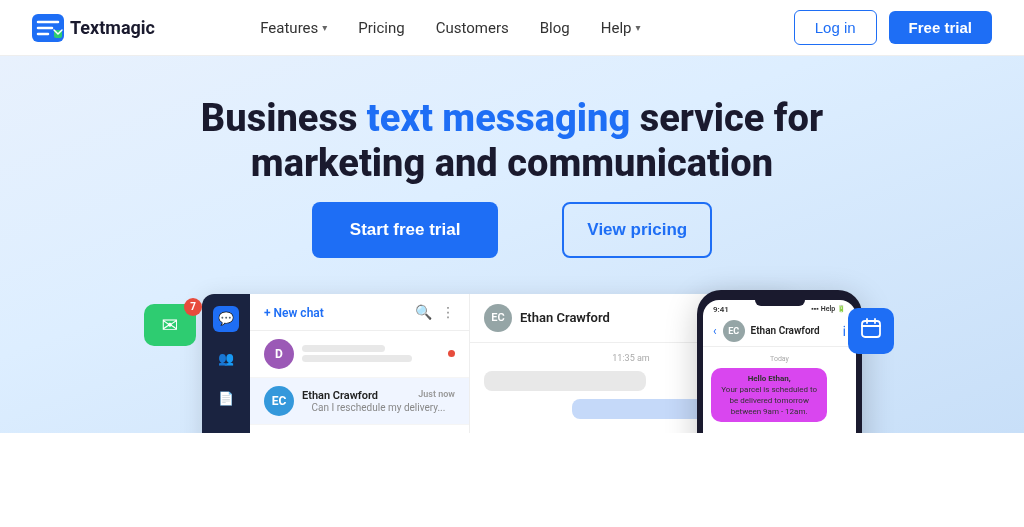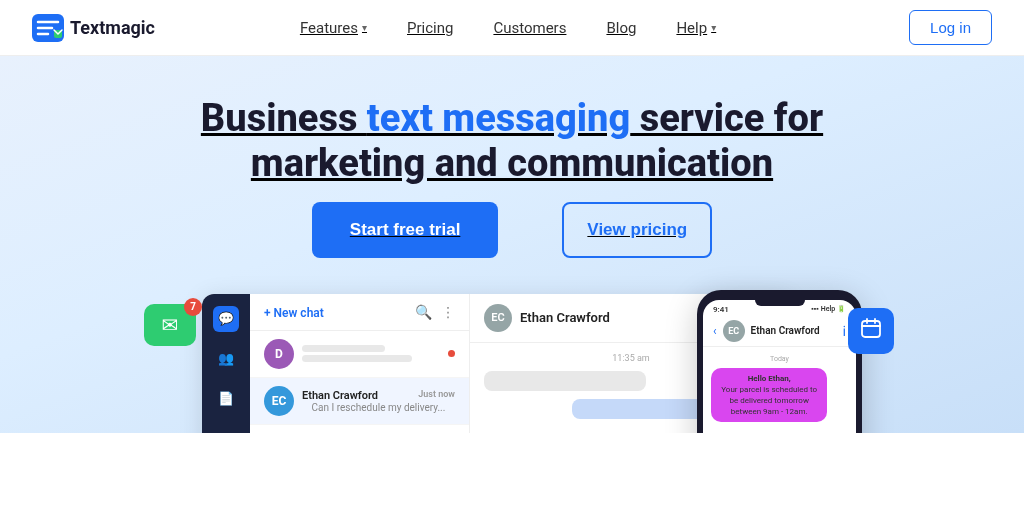--- a/index.html
+++ b/index.html
@@ -27,22 +27,21 @@
       height: 28px;
     }
     .logo-text {
       font-size: 18px;
       font-weight: 700;
       color: #1a1a2e;
     }
     .navbar-center {
       display: flex;
       align-items: center;
-      gap: 40px;
-      text-decoration: underline;
+      gap: 31px;
     }
     .nav-item {
       font-size: 15px;
       color: #333;
       cursor: pointer;
       display: flex;
       align-items: center;
       gap: 4px;
       text-decoration: none;
     }
@@ -78,21 +77,20 @@
     }
 
     
     .hero {
       background: linear-gradient(160deg, #e8f1fd 0%, #ddeeff 40%, #c8dff8 100%);
       padding: 40px 32px 0;
       text-align: center;
       position: relative;
       height: 377px;
       overflow: hidden;
-      text-decoration: underline;
     }
     .hero-title {
       font-size: 38px;
       font-weight: 800;
       color: #1a1a2e;
       line-height: 1.18;
       max-width: 780px;
       margin: 0 auto 16px;
     }
     .hero-title .highlight {
@@ -482,20 +480,21 @@
       <span>Blog</span>
     </a>
     <a class="nav-item">
       <span>Help</span>
       <span class="chevron">▾</span>
     </a>
   </div>
 
   <div class="navbar-right">
     <button class="btn-login">Log in</button>
+    <button class="btn-free-trial-nav">Free trial</button>
   </div>
 </nav>
 
 <section class="hero">
   <h1 class="hero-title">
     <span>Business </span><span class="highlight">text messaging</span><span> service for marketing and communication</span>
   </h1>
 
   <div class="hero-buttons">
     <button class="btn-start-trial">Start free trial</button>

